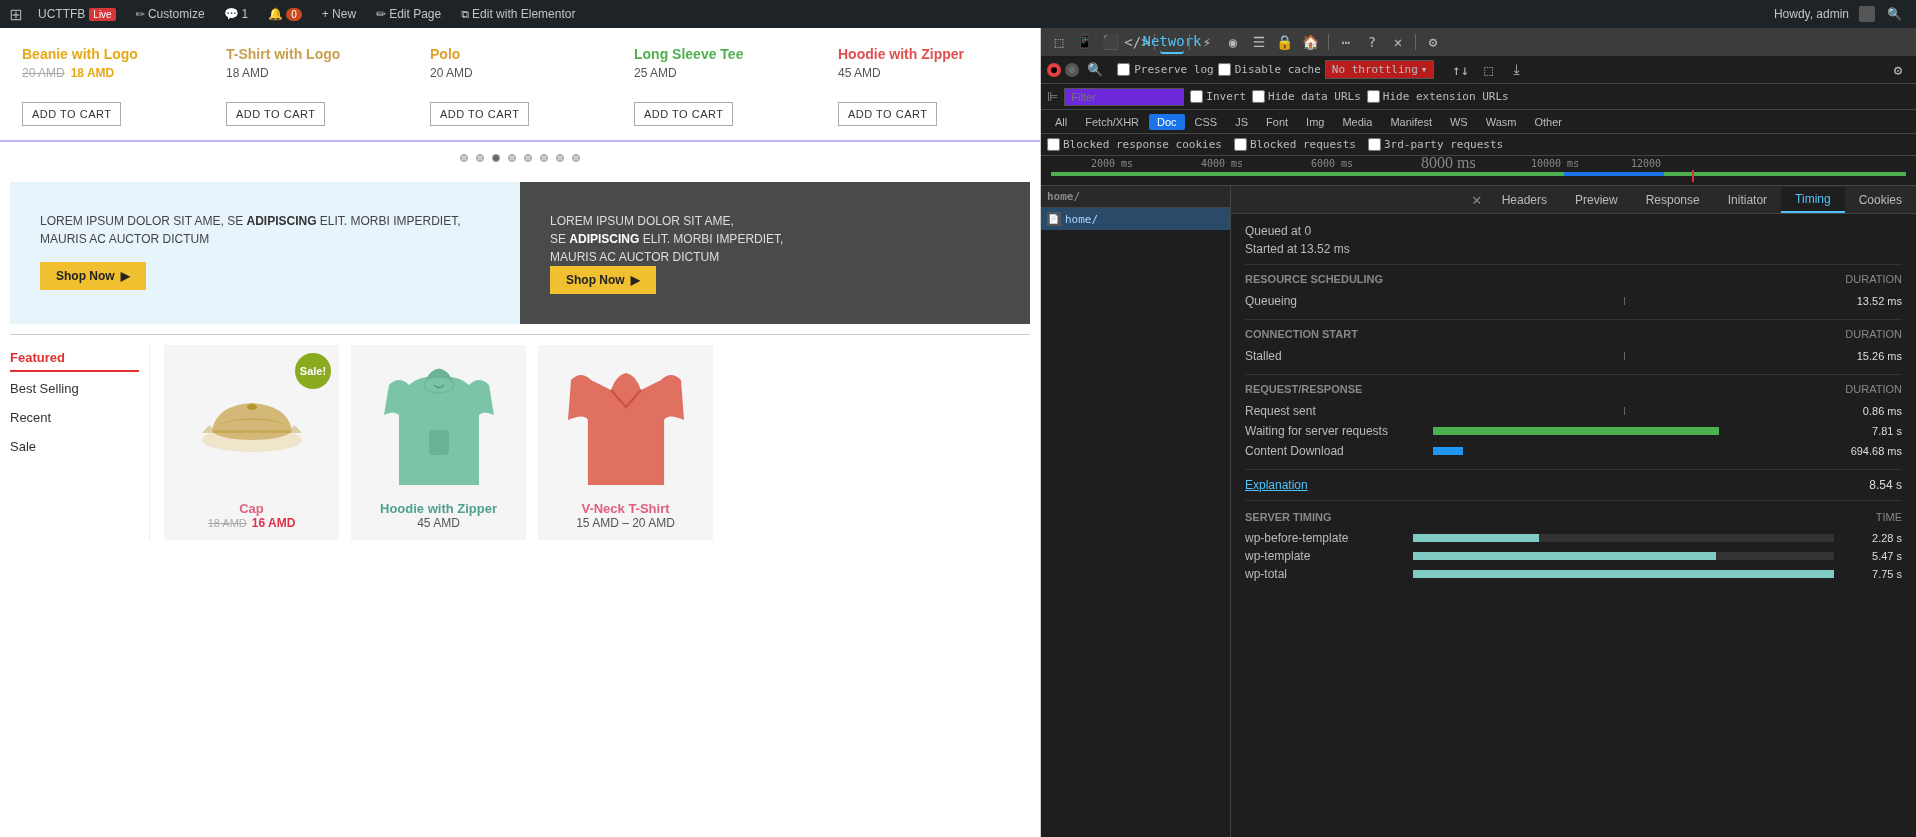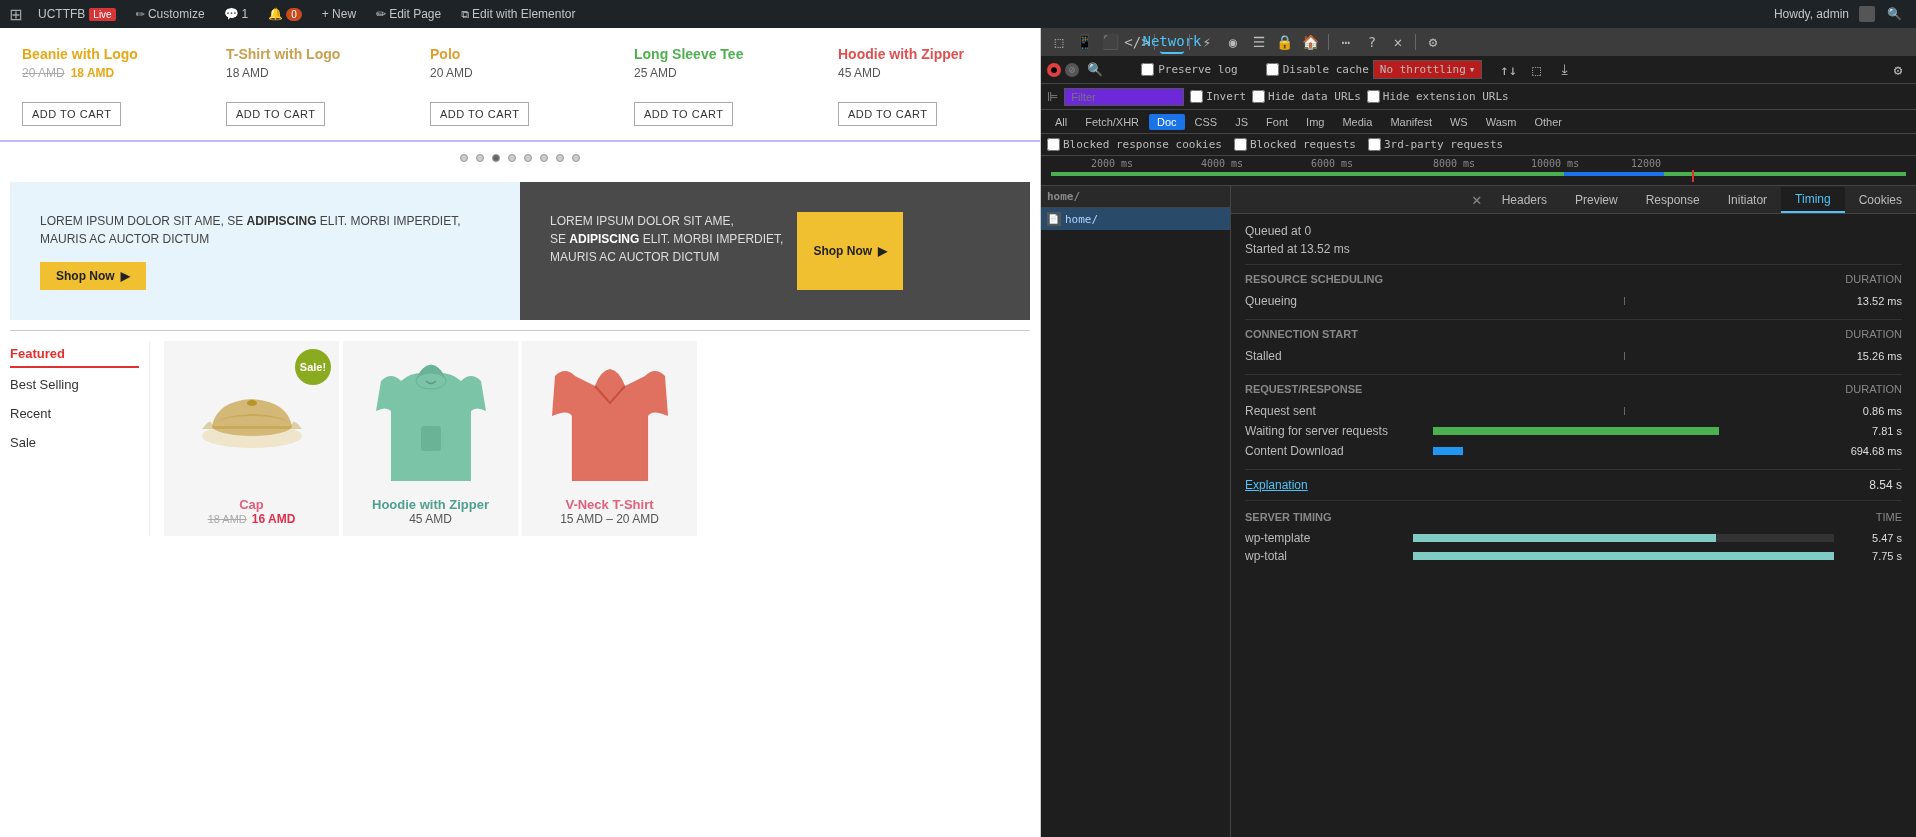--- a/index.html
+++ b/index.html
@@ -151,22 +151,21 @@
       font-size: 12px;
       color: #444;
       line-height: 1.5;
     }
     .promo-light p strong { font-weight: 700; color: #333; }
     .promo-dark {
       flex: 1;
       background: #4a4a4a;
       padding: 30px 30px;
       display: flex;
-      flex-direction: row;
-      gap: 14px;
+      flex-direction: column;
       color: #fff;
     }
     .promo-dark p {
       font-size: 12px;
       color: #ddd;
       line-height: 1.5;
     }
     .promo-dark p strong { font-weight: 700; color: #fff; }
     .shop-now-btn-light {
       background: #f0c030;
@@ -217,21 +216,21 @@
     }
     .featured-tab.active {
       color: #e03030;
       font-weight: 700;
       border-bottom: 2px solid #e03030;
     }
 
     
     .product-grid {
       display: flex;
-      gap: 4px;
+      gap: 12px;
     }
     .product-item {
       width: 175px;
       background: #f5f5f5;
       position: relative;
       display: flex;
       flex-direction: column;
       align-items: center;
       padding: 10px;
     }
@@ -330,21 +329,21 @@
       width: 14px; height: 14px;
       border-radius: 50%;
       display: flex; align-items: center; justify-content: center;
       cursor: pointer;
       font-size: 10px;
     }
     .dt-circle-btn.red { background: #e04040; }
     .dt-circle-btn.gray { background: #555; color: #888; }
     .dt-search-icon { color: #888; font-size: 13px; margin-left: 4px; }
     .dt-checkbox-row {
-      display: flex; align-items: center; gap: 4px; color: #bbb; font-size: 11px; margin-left: 24px;
+      display: flex; align-items: center; gap: 4px; color: #bbb; font-size: 11px;
     }
     .dt-checkbox-row input[type=checkbox] { margin: 0; }
     .dt-no-throttle {
       background: #b91c1c;
       border: 1px solid #555;
       color: #bbb;
       padding: 2px 6px;
       font-size: 11px;
       cursor: pointer;
       display: flex; align-items: center; gap: 3px;
@@ -853,21 +852,21 @@
         <input type="checkbox" style="">
         <span>3rd-party requests</span>
       </label>
     </div>
 
     <div class="dt-timeline">
       <div style="display:flex; align-items:center; height:14px; padding: 2px 10px; position: relative;">
         <span style="color:#888; font-size:10px; position:absolute; left:50px;">2000 ms</span>
         <span style="color:#888; font-size:10px; position:absolute; left:160px;">4000 ms</span>
         <span style="color:#888; font-size:10px; position:absolute; left:270px;">6000 ms</span>
-        <span style="color:#888; font-size:10px; position:absolute; left:392px;">8000 ms</span>
+        <span style="color:#888; font-size:16px; position:absolute; left:380px;font-family:Liberation Serif, serif;">8000 ms</span>
         <span style="color:#888; font-size:10px; position:absolute; left:490px;">10000 ms</span>
         <span style="color:#888; font-size:10px; position:absolute; left:590px;">12000</span>
       </div>
       <div style="position:relative; height:14px; margin:0 10px;">
         <div style="position:absolute; top:2px; left:0; right:0; height:4px; background:#4caf50;"></div>
         <div style="position:absolute; top:2px; left:60%; width:100px; height:4px; background:#1a73e8;"></div>
         <div style="position:absolute; top:0; left:75%; width:2px; height:12px; background:#e03030;"></div>
       </div>
     </div>
 
@@ -966,20 +965,27 @@
           </div>
 
           <div class="dt-divider"></div>
 
           <div class="dt-server-timing-section">
             <div class="dt-section-header-row">
               <span class="label">Server Timing</span>
               <span class="duration-label">TIME</span>
             </div>
 
+            <div class="dt-server-row">
+              <span class="dt-server-name">wp-before-template</span>
+              <div class="dt-server-bar-wrap">
+                <div class="dt-server-bar" style="width:30%;"></div>
+              </div>
+              <span class="dt-server-val">2.28 s</span>
+            </div>
 
             <div class="dt-server-row">
               <span class="dt-server-name">wp-template</span>
               <div class="dt-server-bar-wrap">
                 <div class="dt-server-bar" style="width:72%;"></div>
               </div>
               <span class="dt-server-val">5.47 s</span>
             </div>
 
             <div class="dt-server-row">

